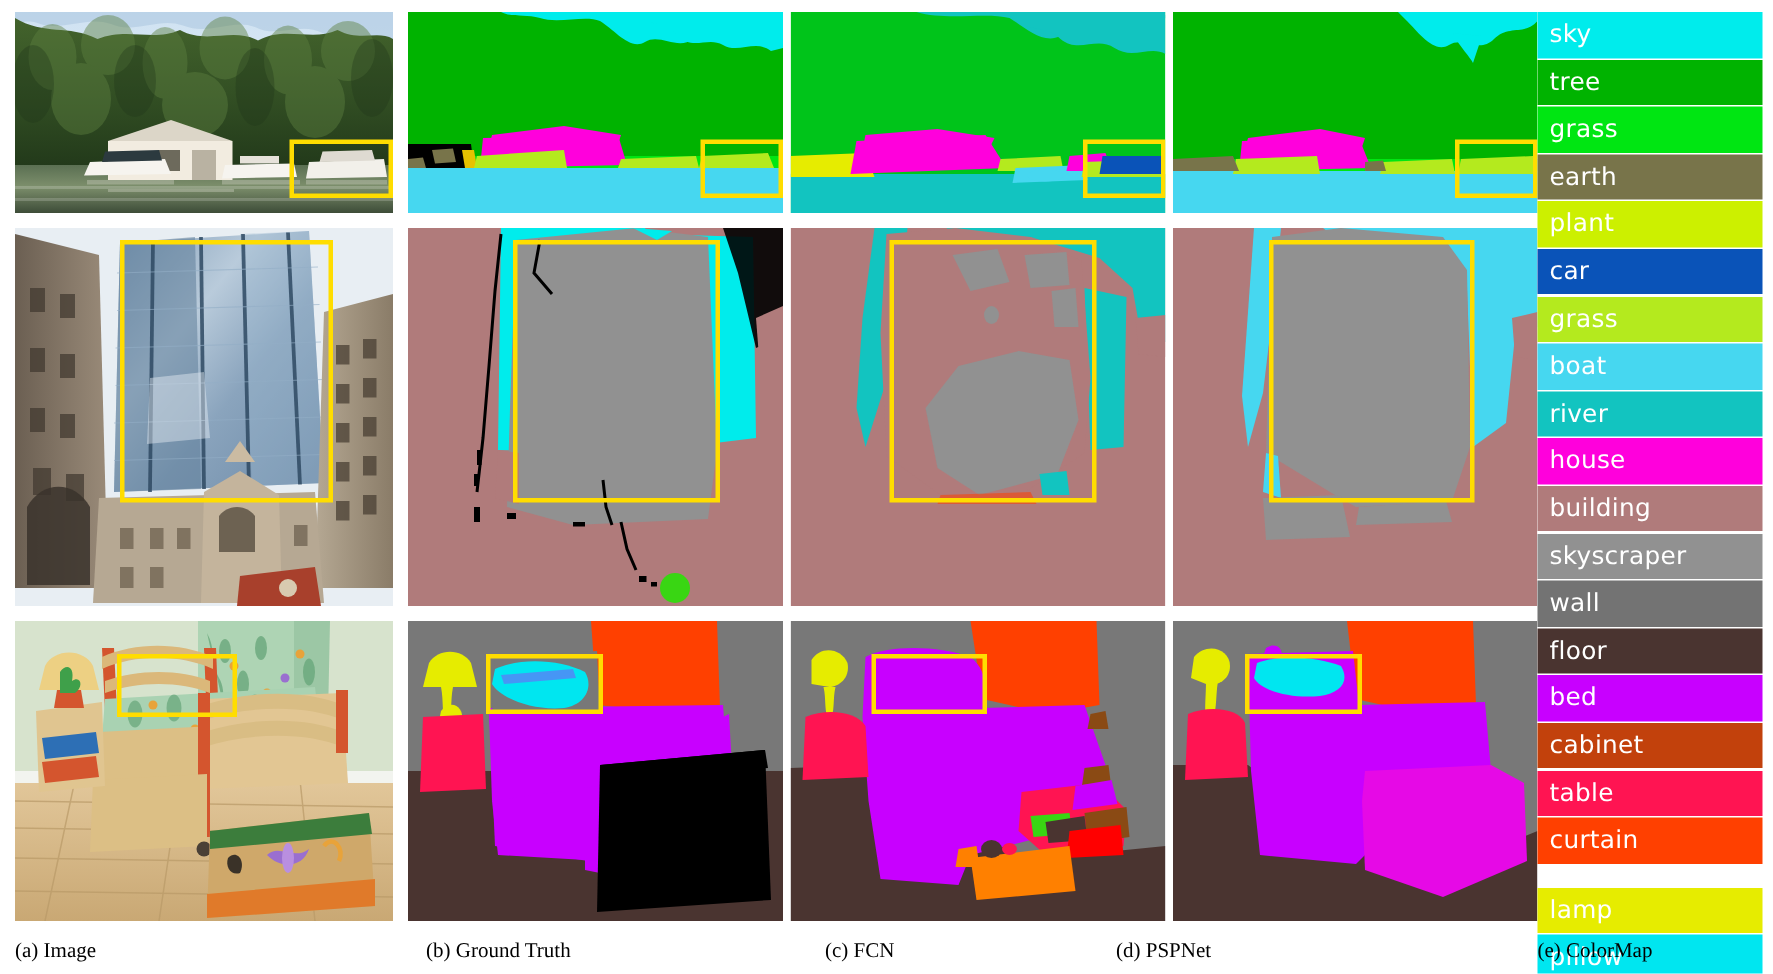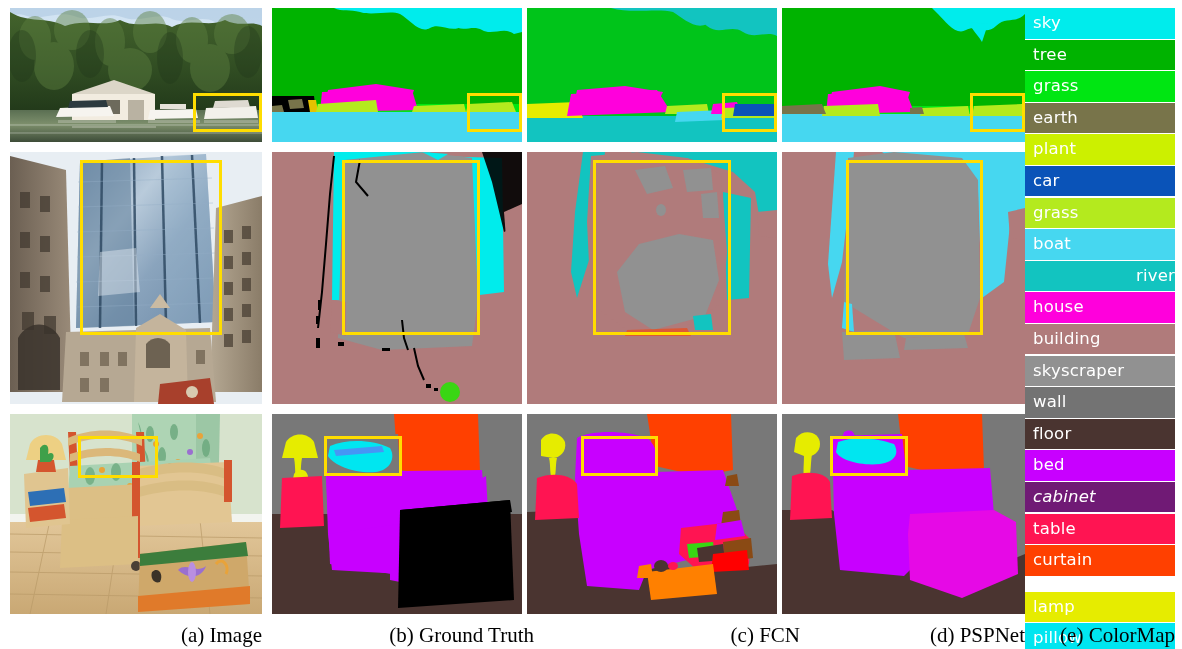--- a/index.html
+++ b/index.html
@@ -14,21 +14,21 @@
 
   
   #colormap{position:absolute;left:1025px;top:8px;width:150px;}
   .cm-row{position:relative;height:30.5px;width:150px;box-sizing:border-box;
           display:flex;align-items:center;margin-bottom:1.1px;}
   .cm-label{font-family:"DejaVu Sans",sans-serif;font-size:16.5px;color:#ffffff;
             padding-left:8px;letter-spacing:.2px;line-height:1;}
 
   
   .caption{position:absolute;top:622px;height:26px;line-height:26px;
-           text-align:right;font-family:"Liberation Serif",serif;font-size:21px;color:#000;}
+           text-align:left;font-family:"Liberation Serif",serif;font-size:14px;color:#000;}
 </style>
 </head>
 <body>
 
 <div id="figure">
 
   <div class="cell" style="left:10px;top:8px;width:252px;height:134px;">
     <svg viewBox="0 0 252 134" preserveAspectRatio="none">
       <defs>
         <linearGradient id="r1sky" x1="0" y1="0" x2="0" y2="1">
@@ -491,57 +491,57 @@
       </div>
       <div class="cm-row" style="background: rgb(10, 83, 184);">
         <span class="cm-label">car</span>
       </div>
       <div class="cm-row" style="background: rgb(180, 234, 30);">
         <span class="cm-label">grass</span>
       </div>
       <div class="cm-row" style="background: rgb(70, 215, 240);">
         <span class="cm-label">boat</span>
       </div>
-      <div class="cm-row" style="background: rgb(18, 196, 192); justify-content: flex-end;">
+      <div class="cm-row" style="background: rgb(18, 196, 192);">
         <span class="cm-label">river</span>
       </div>
       <div class="cm-row" style="background: rgb(255, 0, 220);">
         <span class="cm-label">house</span>
       </div>
       <div class="cm-row" style="background: rgb(176, 123, 123);">
         <span class="cm-label">building</span>
       </div>
       <div class="cm-row" style="background: rgb(145, 145, 145);">
         <span class="cm-label">skyscraper</span>
       </div>
       <div class="cm-row" style="background: #737373;">
         <span class="cm-label">wall</span>
       </div>
       <div class="cm-row" style="background: rgb(74, 52, 48);">
         <span class="cm-label">floor</span>
       </div>
       <div class="cm-row" style="background: rgb(200, 0, 255);">
         <span class="cm-label">bed</span>
       </div>
-      <div class="cm-row" style="background: #701a75; font-style: italic;">
+      <div class="cm-row" style="background: #c2410c;">
         <span class="cm-label">cabinet</span>
       </div>
       <div class="cm-row" style="background: rgb(255, 20, 82);">
         <span class="cm-label">table</span>
       </div>
       <div class="cm-row" style="background: rgb(255, 64, 0); text-align: right;">
         <span class="cm-label">curtain</span>
       </div>
       <div class="cm-row" style="background: rgb(230, 236, 0); margin-top: 16px;">
         <span class="cm-label">lamp</span>
       </div>
       <div class="cm-row" style="background: rgb(0, 230, 240);">
         <span class="cm-label">pillow</span>
       </div>
     </div>
 
   <div class="caption" style="left:10px;width:252px;">(a) Image</div>
   <div class="caption" style="left:284px;width:250px;">(b) Ground Truth</div>
   <div class="caption" style="left:550px;width:250px;">(c) FCN</div>
-  <div class="caption" style="left:782px;width:243px;">(d) PSPNet</div>
+  <div class="caption" style="left:744px;width:243px;">(d) PSPNet</div>
   <div class="caption" style="left:1025px;width:150px;">(e) ColorMap</div>
 
 </div>
 
 </body></html>

